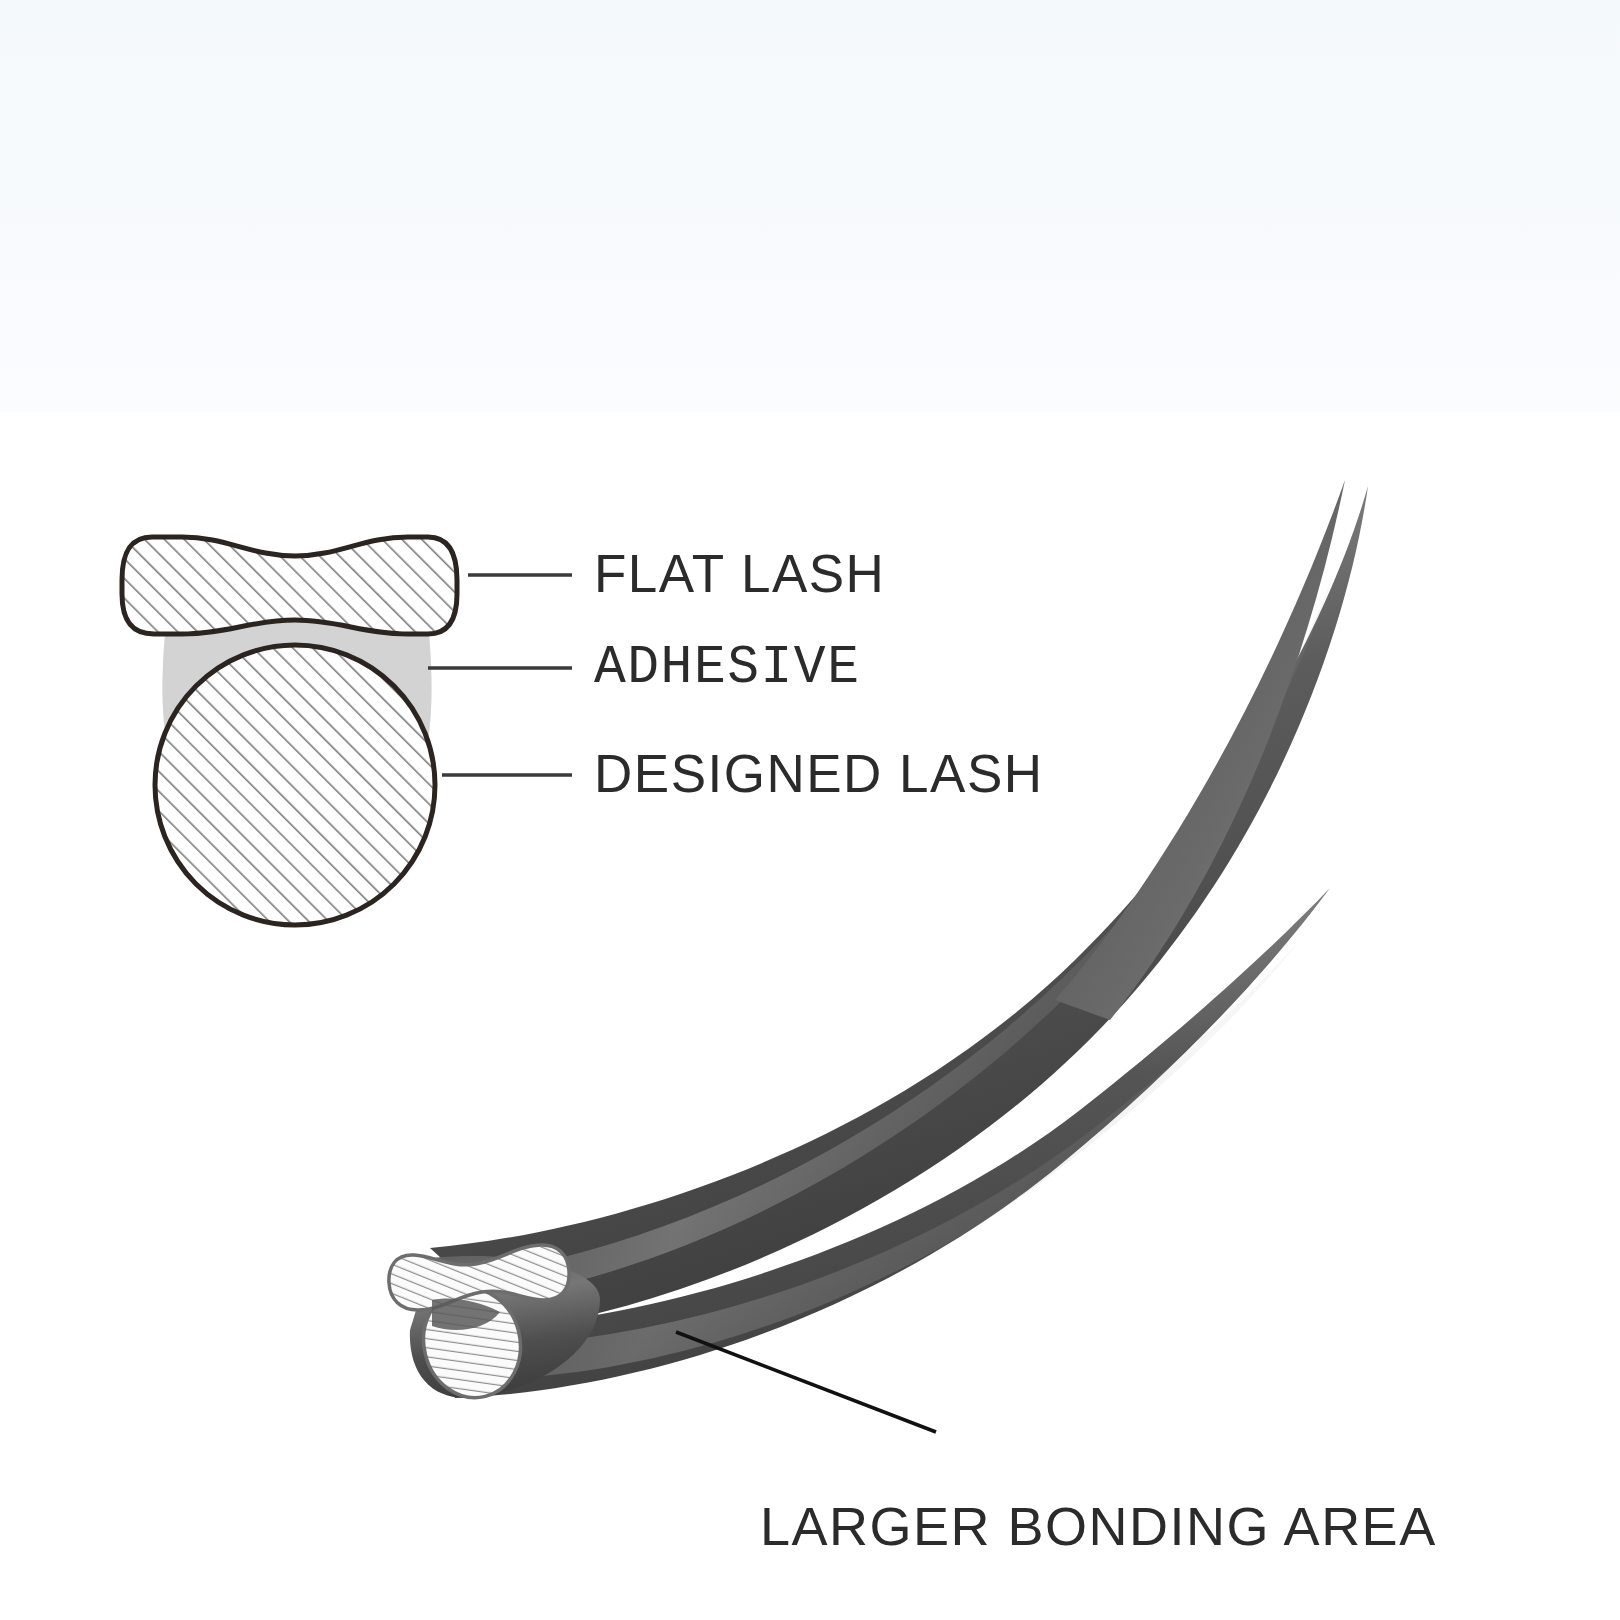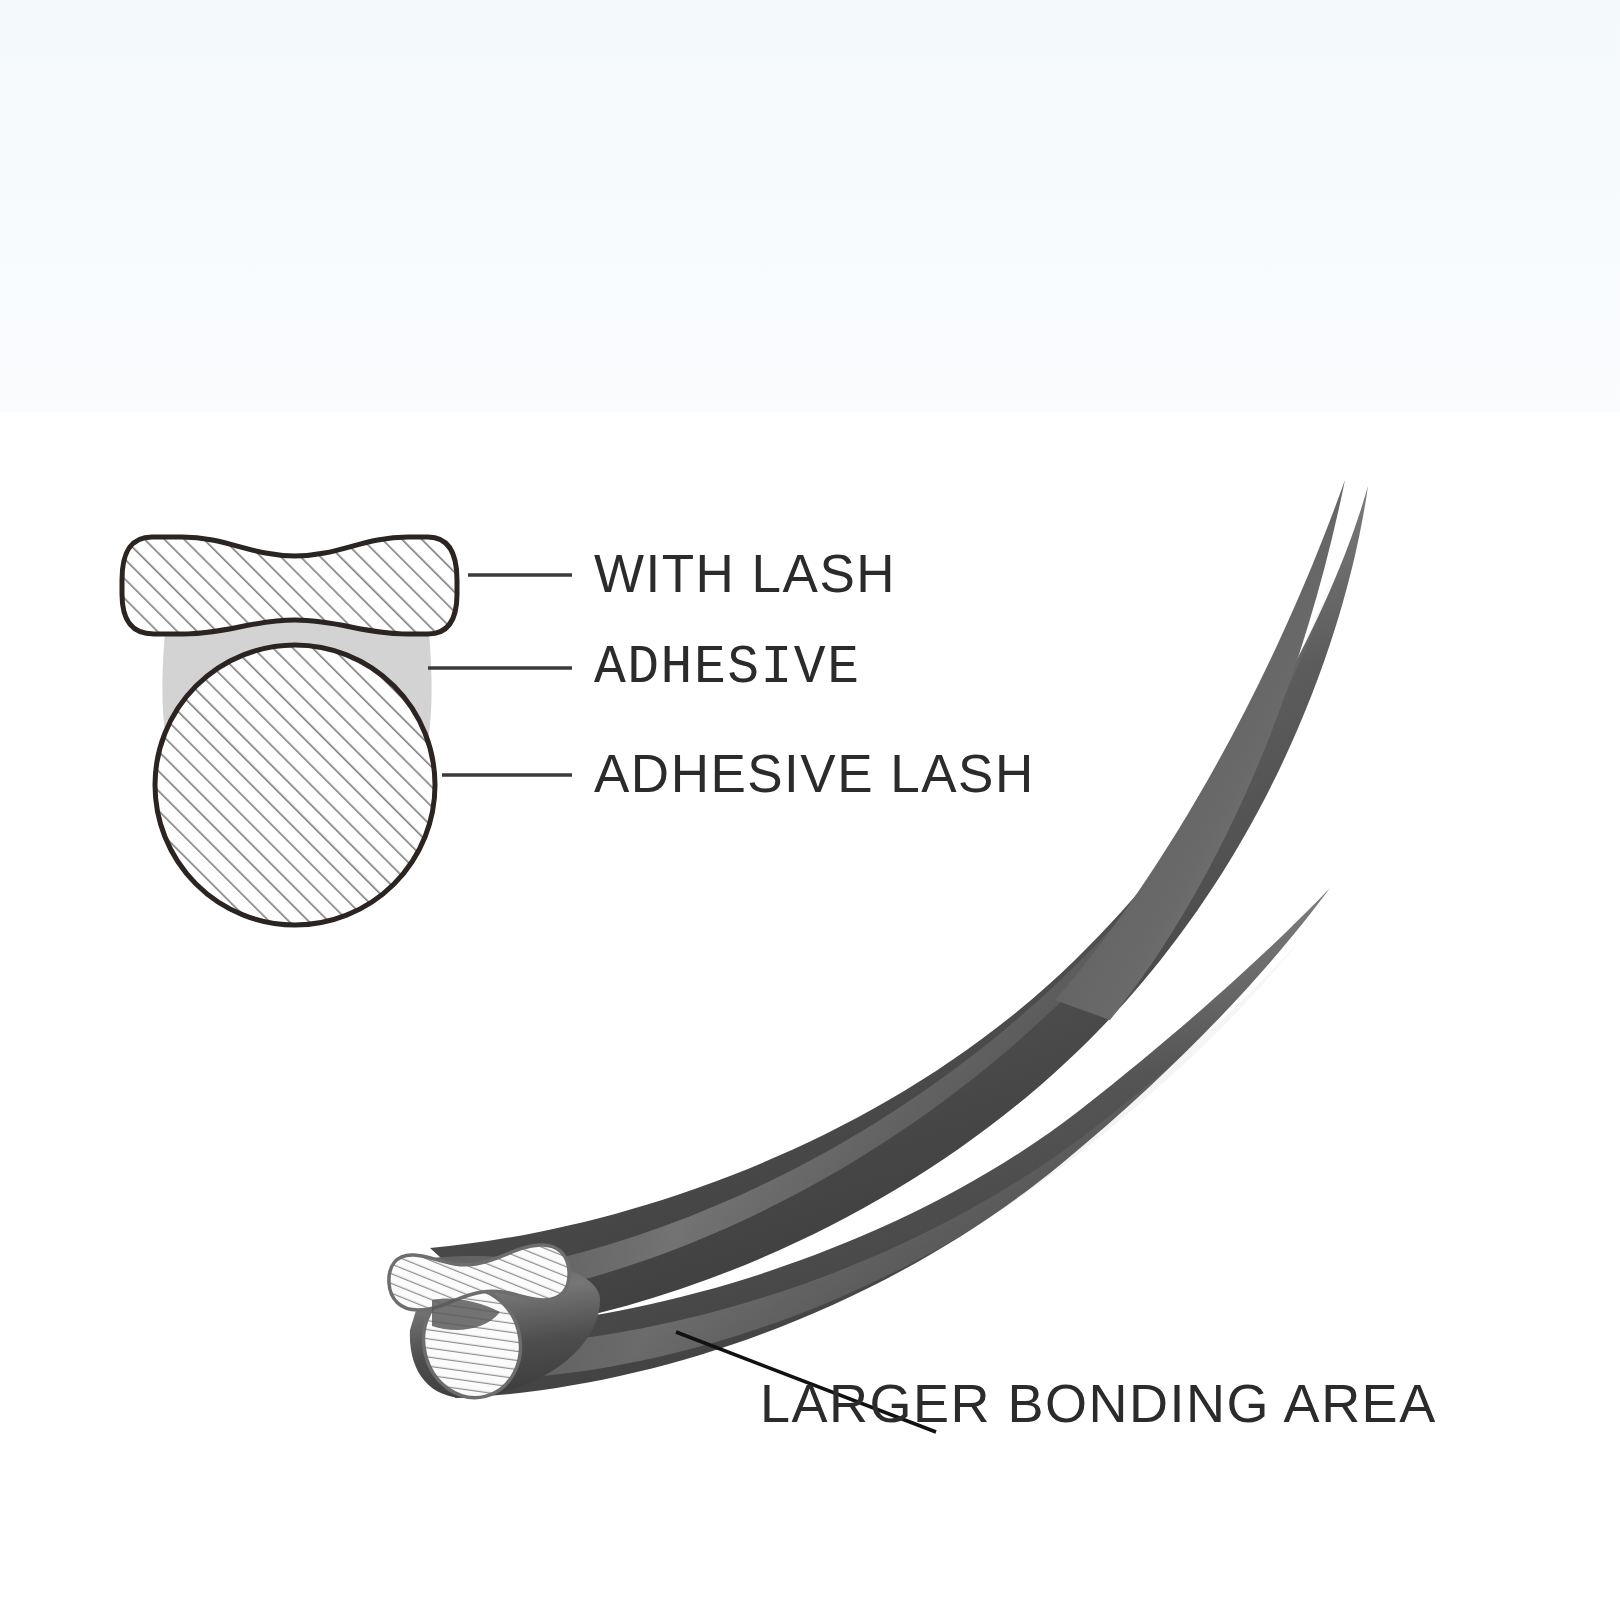--- a/index.html
+++ b/index.html
@@ -55,21 +55,21 @@
     font-weight: 300;
     font-size: 53px;
     letter-spacing: 1.5px;
     color: #2b2b2b;
     white-space: nowrap;
     z-index: 6;
   }
   #label-flat-lash  { left: 594px;  top: 543px; }
   #label-adhesive   { left: 594px;  top: 638px; font-family: Liberation Mono, monospace; }
   #label-natural    { left: 594px;  top: 743px; }
-  #label-bonding    { left: 760px;  top: 1372px; font-size: 54px; }
+  #label-bonding    { left: 760px;  top: 1495px; font-size: 54px; }
 </style>
 </head>
 <body>
 
 <div id="page">
 
   <div id="bg-band"></div>
 
 
   <svg id="art" viewBox="0 0 1620 1620">
@@ -193,18 +193,18 @@
                C 568 1255, 558 1244, 540 1245
                C 516 1246, 502 1260, 476 1264
                C 450 1268, 434 1256, 414 1255 Z" fill="url(#hatchSmall)" stroke="#6d6d6d" stroke-width="3.5"></path>
 
       <path d="M 432 1300 C 452 1296, 476 1300, 500 1312 C 486 1330, 456 1334, 432 1326 Z" fill="#5a5a5a" opacity="0.85"></path>
 
       <line x1="676" y1="1332" x2="936" y2="1432" stroke="#111111" stroke-width="3.6"></line>
     </g>
   </svg>
 
-  <div class="label-text" id="label-flat-lash">WITH LASH</div>
+  <div class="label-text" id="label-flat-lash">FLAT LASH</div>
   <div class="label-text" id="label-adhesive">ADHESIVE</div>
-  <div class="label-text" id="label-natural">ADHESIVE LASH</div>
+  <div class="label-text" id="label-natural">DESIGNED LASH</div>
   <div class="label-text" id="label-bonding">LARGER BONDING AREA</div>
 
 </div>
 
 </body></html>

